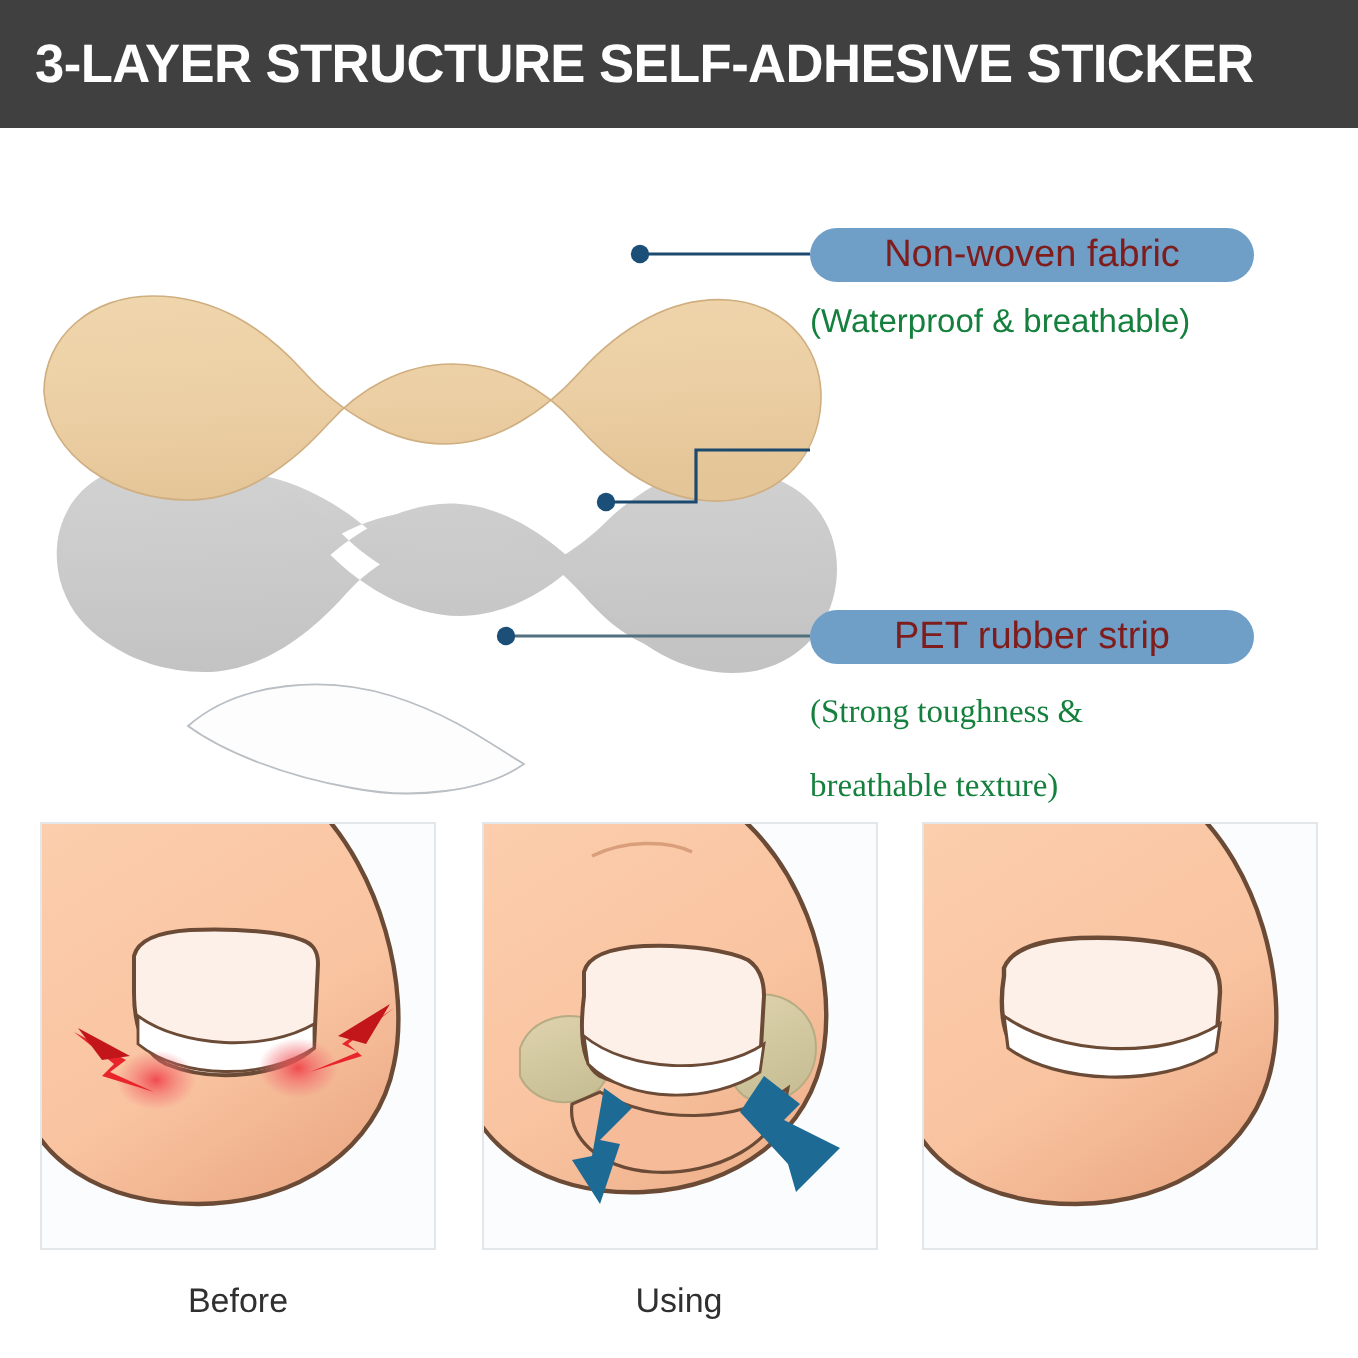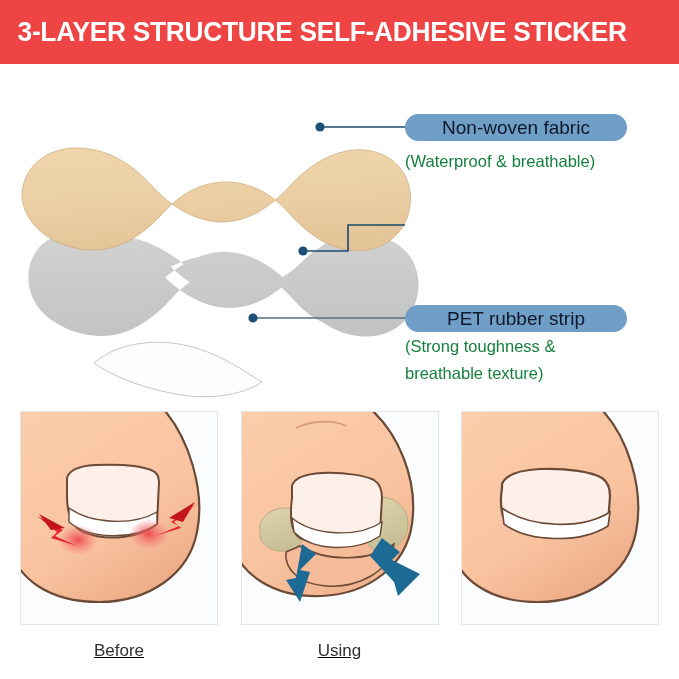--- a/index.html
+++ b/index.html
@@ -8,21 +8,21 @@
     background: #ffffff;
     font-family: "Liberation Sans", sans-serif;
     overflow: hidden;
     position: relative;
   }
 
   
   #header-banner {
     position: absolute; left: 0; top: 0;
     width: 679px; height: 64px;
-    background: #ef4444;
+    background: #404040;
     display: flex; align-items: center;
   }
   #header-title {
     color: #fefefe;
     font-size: 27px;
     font-weight: bold;
     letter-spacing: -0.3px;
     padding-left: 18px;
     white-space: nowrap;
     transform: scaleX(0.975);
@@ -33,21 +33,21 @@
   #layers-diagram {
     position: absolute; left: 0; top: 64px;
     width: 679px; height: 340px;
   }
   #layers-svg { position: absolute; left: 0; top: 0; }
 
   
   .callout { position: absolute; }
   .pill {
     background: #6f9ec7;
-    color: #0f172a;
+    color: #7f1d1d;
     border-radius: 999px;
     font-size: 19px;
     height: 27px;
     display: flex; align-items: center; justify-content: center;
     white-space: nowrap;
   }
   .sub {
     color: #15803d;
     font-size: 16.5px;
     white-space: nowrap;
@@ -57,30 +57,29 @@
   #callout-nonwoven { left: 405px; top: 114px; width: 222px; }
   #callout-nonwoven .pill { width: 222px; }
   #callout-nonwoven .sub  { width: 222px; margin-top: 7px; }
 
   #callout-oilglue { left: 405px; top: 212px; width: 222px; }
   #callout-oilglue .pill { width: 222px; }
   #callout-oilglue .sub  { width: 271px; margin-top: 7px; margin-left: -26px; }
 
   #callout-pet { left: 405px; top: 305px; width: 222px; }
   #callout-pet .pill { width: 222px; }
-  #callout-pet .sub  { width: 222px; margin-top: 1px; }
+  #callout-pet .sub  { width: 222px; margin-top: 11px; font-family: Liberation Serif, serif; }
 
   
   #stages-row {
     position: absolute; left: 0; top: 411px;
     width: 679px; height: 268px;
     display: flex;
     justify-content: space-between;
     padding: 0 20px;
-    text-decoration: underline;
   }
   .stage { width: 198px; }
   .stage-panel {
     width: 198px; height: 214px;
     border: 1px solid #e3e7ea;
     background: #fbfcfd;
     overflow: hidden;
     position: relative;
   }
   .stage-caption {

